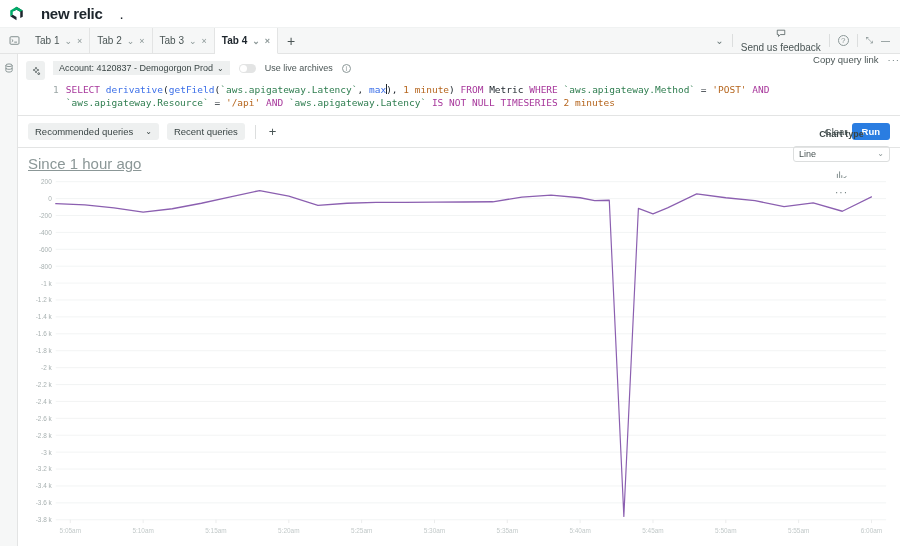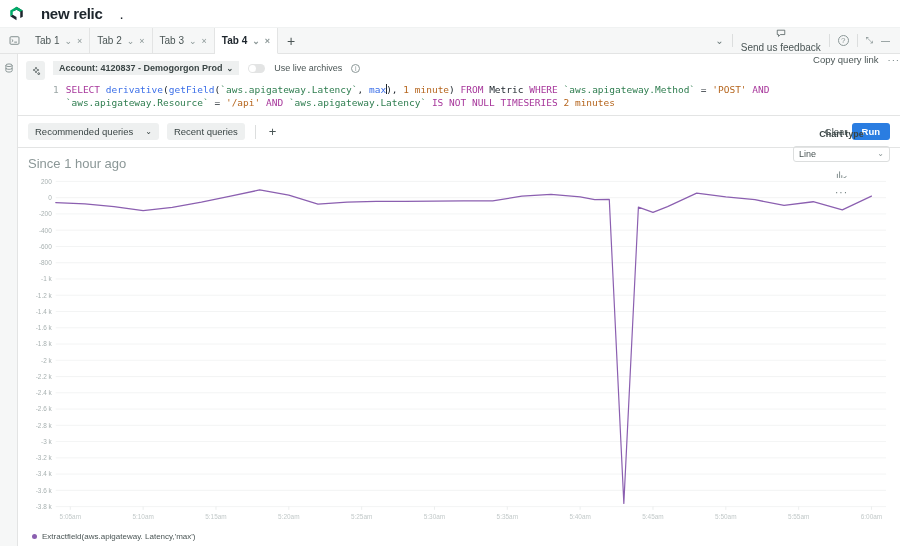--- a/index.html
+++ b/index.html
@@ -81,21 +81,21 @@
   .editor-top { display:flex; align-items:flex-start; padding: 6px 10px 0 8px; }
   .sparkle-btn {
     width:19px;height:19px;border-radius:3px;background:#eef0f0;
     display:flex;align-items:center;justify-content:center;color:#4a5555;
     flex:none; margin-right:8px; margin-top:1px;
   }
   .editor-main { flex:1; min-width:0; }
   .acct-row { display:flex; align-items:center; gap:9px; height:16px; }
   .acct-chip {
     background:#eef0f0; border-radius:0; padding: 2px 6px;
-    font-size:9px; color:#3a4545; display:flex; align-items:center; gap:4px;font-weight:bold;
+    font-size:9px; color:#3a4545; display:flex; align-items:center; gap:4px;
   }
   .toggle-pill {
     width:17px;height:9px;border-radius:5px;background:#e3e4e4;
     position:relative; flex:none;
   }
   .toggle-pill::after{
     content:""; position:absolute; left:1px; top:1px;
     width:7px;height:7px;border-radius:50%; background:#ffffff;
   }
   .live-label { font-size:9px; color:#4a5555; }
@@ -148,21 +148,21 @@
   .qtoolbar-right { margin-left:auto; display:flex; align-items:center; gap:4px; }
   .clear-btn { font-size:9.5px; color:#3a4545; }
   .run-btn {
     background:#2a7de1; color:#ffffff; font-size:9.5px;
     border-radius:3px; padding:3px 10px; font-weight:bold;
   }
 
   
   .chart-panel { flex:1; display:flex; flex-direction:column; min-height:0; padding: 6px 10px 4px 10px;}
   .chart-head { display:flex; align-items:center; height:18px; }
-  .since-label { font-size:13px; color:#8b9797; }
+  .since-label { font-size:15px; color:#8b9797;text-decoration:underline; }
   .chart-head-right { margin-left:auto; display:flex; align-items:center; gap:7px;flex-direction:column; }
   .ct-label { font-size:9px; color:#3a4545; font-weight:bold; }
   .ct-select {
     width:97px; border:1px solid #dcdede; border-radius:3px;
     font-size:9px; color:#4a5555; padding:2px 5px;
     display:flex; align-items:center;
   }
   .ct-select .cv { margin-left:auto; color:#8b9797; }
   .icon-btn { color:#6b7a7a; display:flex;align-items:center; }
 
@@ -388,20 +388,16 @@
             <line x1="704.280701754386" y1="310" x2="704.280701754386" y2="313" stroke="#e8eaea" stroke-width="0.8"></line>
             <text x="704.280701754386" y="322" text-anchor="middle" class="xtick">5:50am</text>
             <line x1="777.7894736842105" y1="310" x2="777.7894736842105" y2="313" stroke="#e8eaea" stroke-width="0.8"></line>
             <text x="777.7894736842105" y="322" text-anchor="middle" class="xtick">5:55am</text>
             <line x1="851.2982456140351" y1="310" x2="851.2982456140351" y2="313" stroke="#e8eaea" stroke-width="0.8"></line>
             <text x="851.2982456140351" y="322" text-anchor="middle" class="xtick">6:00am</text>
             <path d="M28.00 25.76 L57.40 26.90 L86.81 29.56 L116.21 33.36 L145.61 30.32 L175.02 25.38 L204.42 19.68 L233.82 13.98 L263.23 18.92 L292.63 27.28 L322.04 25.38 L351.44 24.62 L380.84 24.62 L410.25 24.39 L439.65 24.24 L469.05 24.09 L498.46 19.83 L527.86 18.16 L557.26 20.44 L571.96 23.10 L586.67 22.72 L601.37 306.96 L616.07 29.94 L630.77 34.88 L645.47 29.56 L674.88 17.02 L704.28 20.44 L733.68 23.10 L763.09 28.42 L792.49 25.00 L821.89 32.60 L851.30 19.68" fill="none" stroke="#8b5fb0" stroke-width="1.2" stroke-linejoin="round" stroke-linecap="round"></path>
           </svg>
       </div>
 
-      <div class="legend">
-        <span class="legend-dot"></span>
-        <span class="legend-text">Extractfield(aws.apigateway. Latency,'max')</span>
-      </div>
     </div>
 
   </div>
 </div>
 
 </body></html>

